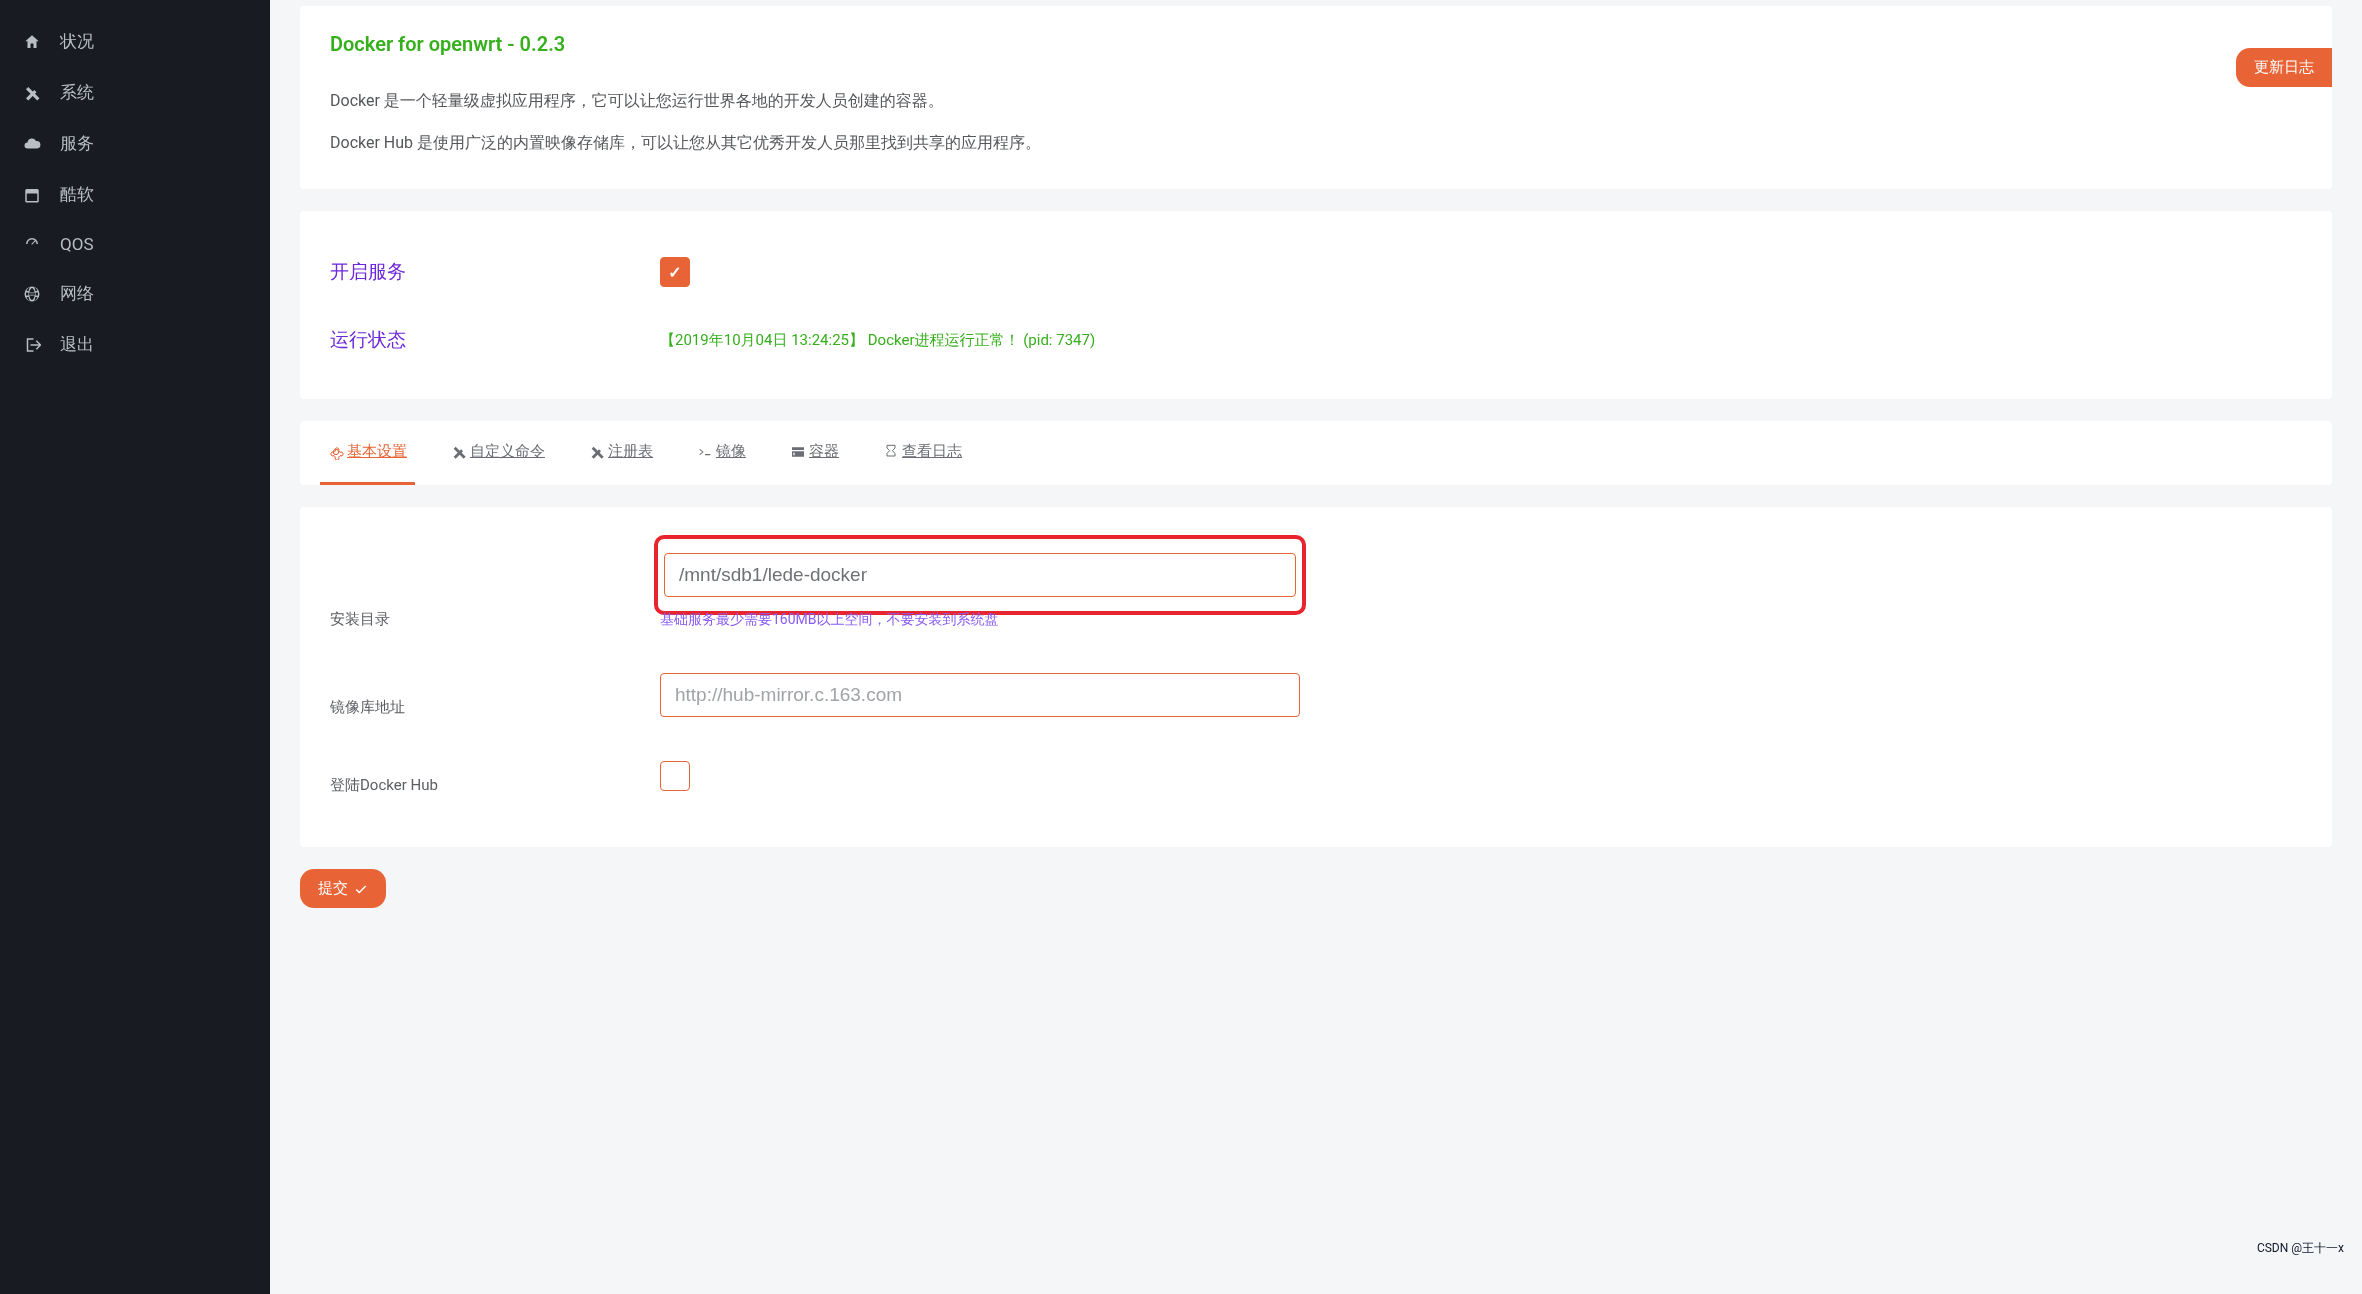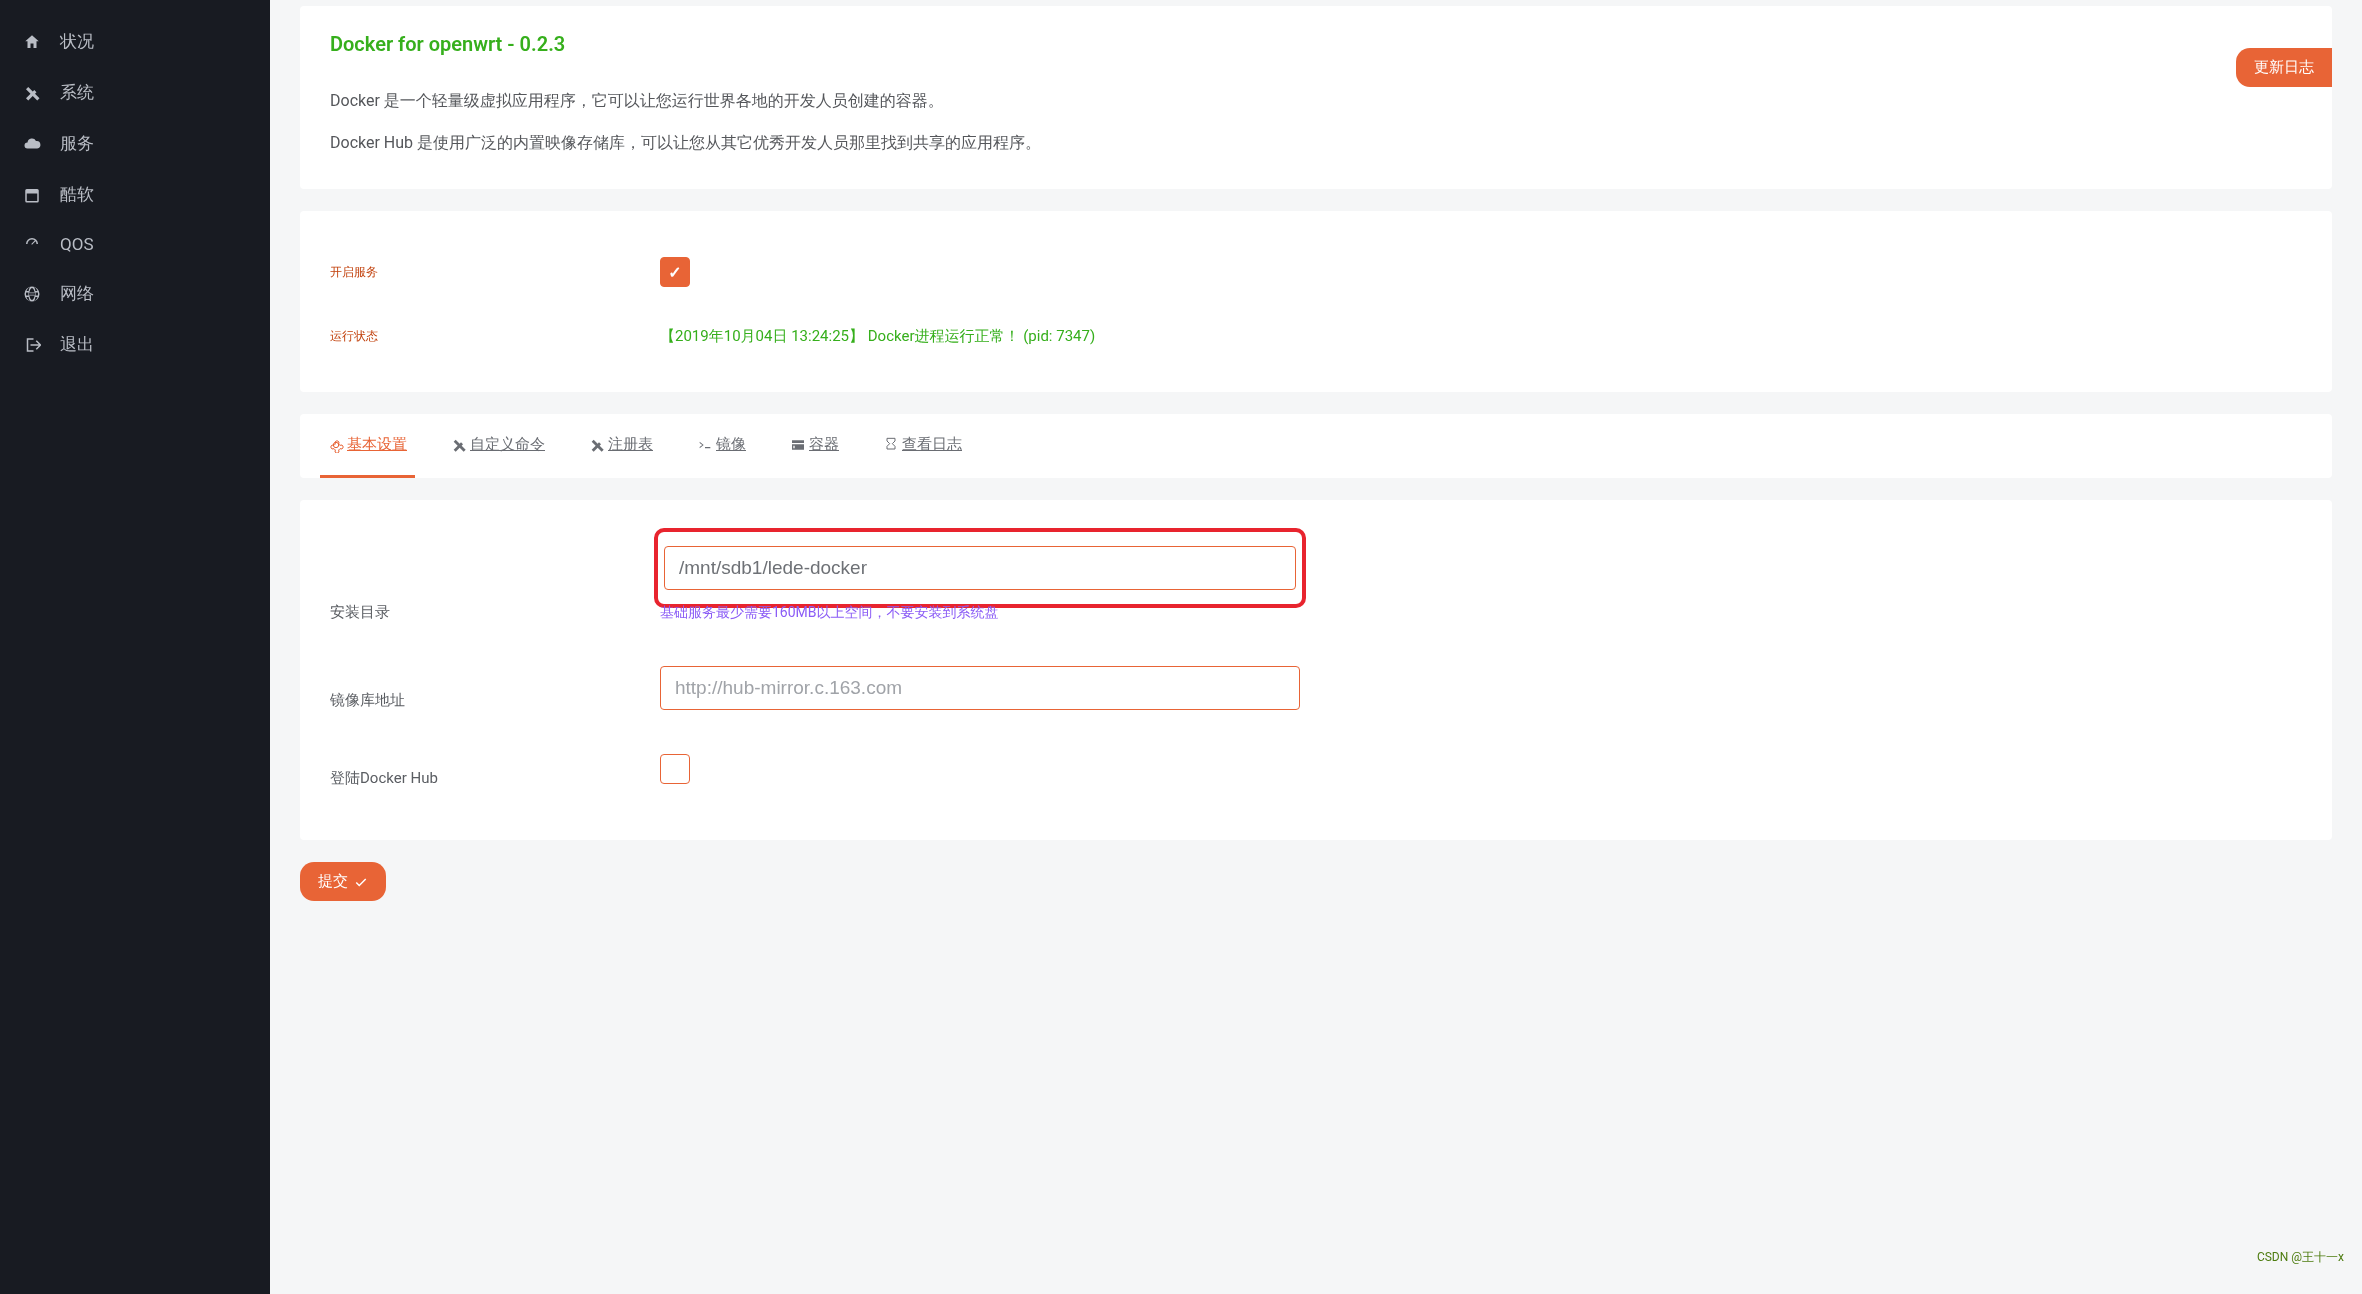--- a/index.html
+++ b/index.html
@@ -74,22 +74,22 @@
       border-bottom-right-radius: 0;
     }
     .form-row {
       display: flex;
       align-items: center;
       padding: 20px 0;
     }
     .form-label {
       width: 330px;
       flex-shrink: 0;
-      color: #c2410c;
-      font-size: 12px;
+      color: #6d28d9;
+      font-size: 19px;
     }
     .form-control { flex: 1; }
     .checkbox-orange {
       width: 30px;
       height: 30px;
       border: 1px solid #e86436;
       border-radius: 4px;
       display: inline-flex;
       align-items: center;
       justify-content: center;
@@ -159,22 +159,22 @@
     .highlight-box {
       border: 4px solid #e8242e;
       border-radius: 10px;
       padding: 14px 6px;
       margin: -14px -6px;
     }
     .submit-row { padding: 0 0 10px; }
     .watermark {
       position: fixed;
       right: 18px;
-      bottom: 28px;
-      color: #4d7c0f;
+      bottom: 37px;
+      color: #0f172a;
       font-size: 12px;
       transform: rotate(0);
     }
   </style>
 </head>
 <body>
 
 <div class="layout">
   <nav class="sidebar">
     <div class="sidebar-item">

